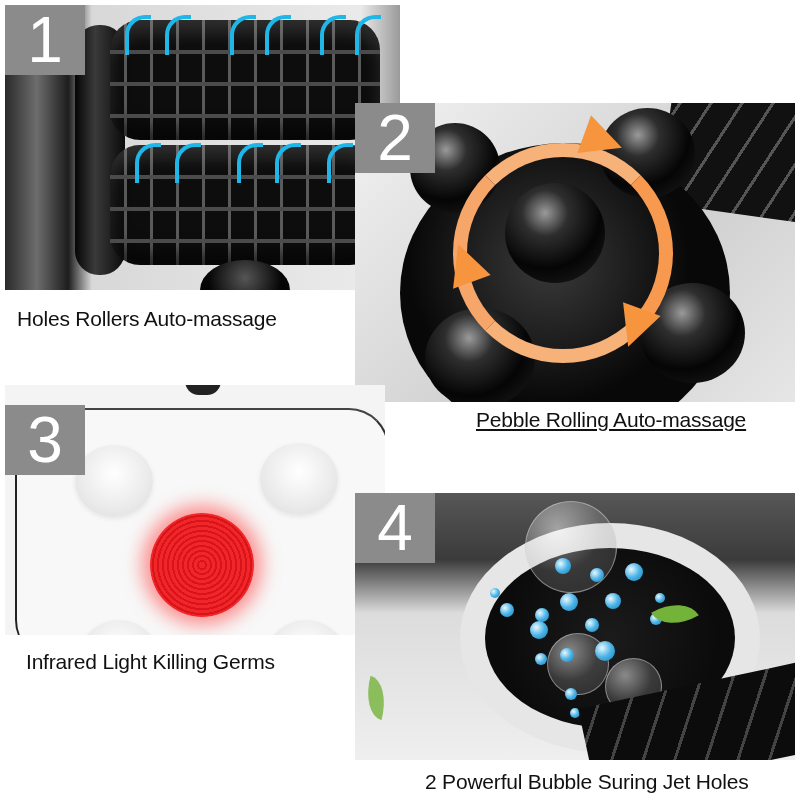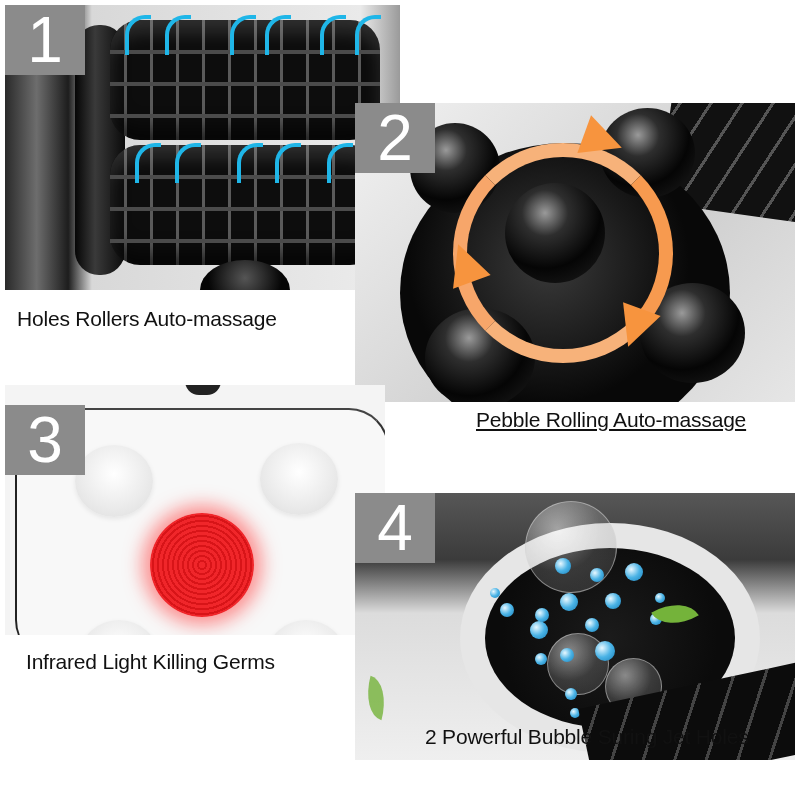--- a/index.html
+++ b/index.html
@@ -120,13 +120,13 @@
   <div class="bub" style="left:210px;top:195px;width:12px;height:12px;"></div>
   <div class="bub" style="left:295px;top:120px;width:12px;height:12px;"></div>
   <div class="bub" style="left:300px;top:100px;width:10px;height:10px;"></div>
   <div class="bub" style="left:135px;top:95px;width:10px;height:10px;"></div>
   <div class="bub" style="left:215px;top:215px;width:10px;height:10px;"></div>
   <div class="leaf" style="left:300px;top:108px;transform:rotate(-30deg);"></div>
   <div class="leaf" style="left:10px;top:185px;width:22px;height:40px;transform:rotate(15deg);opacity:.8;"></div>
   <div class="roller4"></div>
   <div class="badge">4</div>
 </div>
-<div class="caption" style="left:425px;top:725px;">2 Powerful Bubble Suring Jet Holes</div>
+<div class="caption" style="left:425px;top:770px;">2 Powerful Bubble Suring Jet Holes</div>
 
 </body></html>

